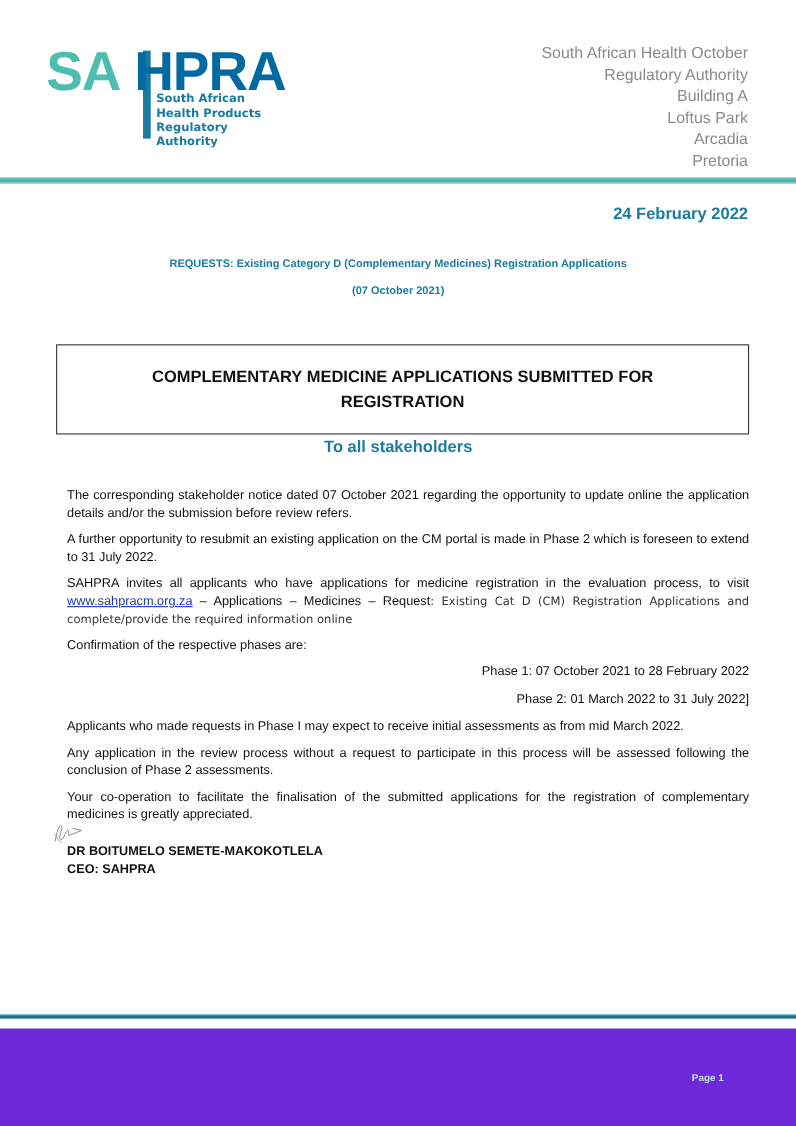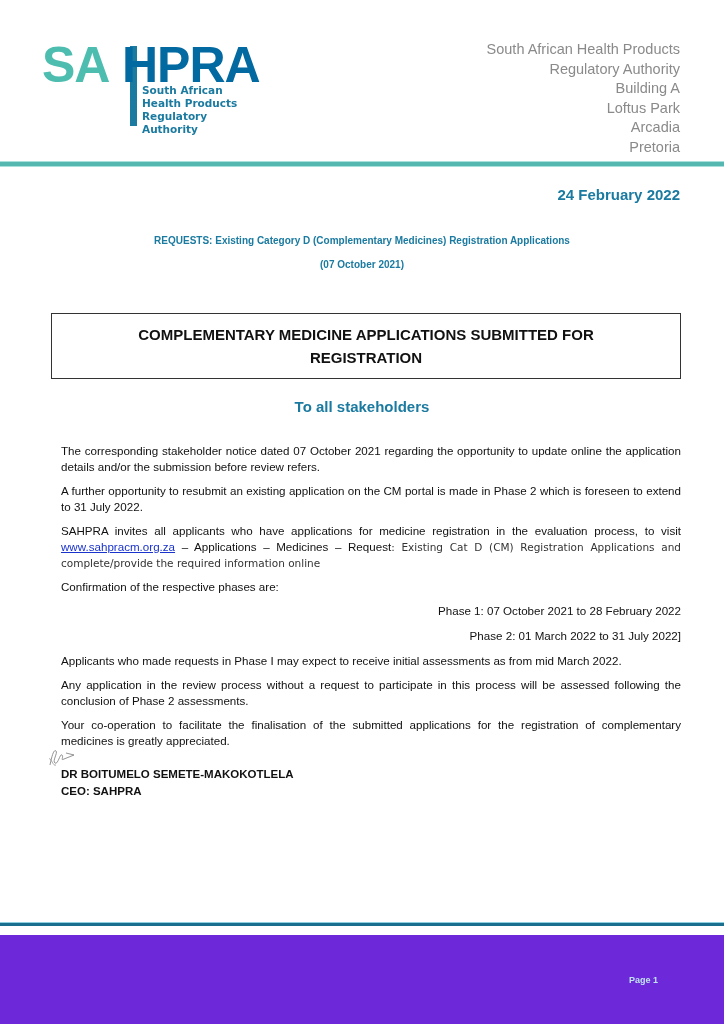--- a/index.html
+++ b/index.html
@@ -6,21 +6,21 @@
     body { width:724px; height:1024px; position:relative; overflow:hidden; font-family:"Liberation Sans", sans-serif; }
     .logo { position:absolute; left:42px; top:40px; width:220px; height:90px; }
     .logo-sa { position:absolute; left:0; top:0; font-family:"Liberation Sans", sans-serif; font-weight:bold; font-size:50px; letter-spacing:-1px; color:#4dbdb0; line-height:50px; }
     .logo-hpra { position:absolute; left:80px; top:0; font-family:"Liberation Sans", sans-serif; font-weight:bold; font-size:50px; letter-spacing:-1px; color:#0369a1; line-height:50px; }
     .logo-bar { position:absolute; left:88px; top:6px; width:7px; height:80px; background:#1a7aa0; }
     .logo-sub { position:absolute; left:100px; top:44px; font-family:"DejaVu Sans", sans-serif; font-weight:bold; font-size:10.5px; line-height:13px; color:#1a7aa0; }
     .address { position:absolute; right:44px; top:40px; text-align:right; font-family:"Liberation Sans", sans-serif; font-size:14.5px; line-height:19.5px; color:#8a8a8a; }
     .top-rule { position:absolute; left:0; top:161px; width:724px; height:4px; background:#55b8b0; border-top:1px solid #a8e0dc; border-bottom:1px solid #a8e0dc; }
     .date { position:absolute; right:44px; top:186px; font-family:"Liberation Sans", sans-serif; font-weight:bold; font-size:15px; color:#1a7aa0; }
     .subject { position:absolute; left:40px; width:644px; top:229px; text-align:center; font-family:"Liberation Sans", sans-serif; font-weight:bold; font-size:10px; line-height:24px; color:#1a7aa0; }
-    .title-box { position:absolute; left:51px; top:313px; width:630px; height:66px; border:1.5px solid #333; box-sizing:border-box; display:flex; align-items:center; justify-content:center; text-align:center; font-family:"Liberation Sans", sans-serif; font-weight:bold; font-size:15px; line-height:23px; color:#111; padding:0 40px; }
+    .title-box { position:absolute; left:51px; top:313px; width:630px; height:82px; border:1.5px solid #333; box-sizing:border-box; display:flex; align-items:center; justify-content:center; text-align:center; font-family:"Liberation Sans", sans-serif; font-weight:bold; font-size:15px; line-height:23px; color:#111; padding:0 40px; }
     .greeting { position:absolute; left:40px; width:644px; top:398px; text-align:center; font-family:"Liberation Sans", sans-serif; font-weight:bold; font-size:15px; color:#1a7aa0; }
     .body { position:absolute; left:61px; width:620px; top:423px; font-family:"Liberation Sans", sans-serif; font-size:11.6px; line-height:16px; color:#111;margin-top:20px; }
     .body p { margin:0 0 8px 0; text-align:justify; }
     .body p.phase { padding-left:44px; text-align:right; margin-bottom:9px; }
     .body a { color:#1a33cc; text-decoration:underline; }
     .light { color:#333; font-family:"DejaVu Sans", sans-serif; font-size:10.5px; }
     .sig-scribble { position:absolute; left:46px; top:745px; width:32px; height:26px; }
     .signer { position:absolute; left:61px; top:766px; font-family:"Liberation Sans", sans-serif; font-weight:bold; font-size:11.5px; line-height:17px; color:#111; }
     .bottom-rule { position:absolute; left:0; top:922px; width:724px; height:3px; background:#1a6f8f; border-top:1px solid #8fd0e0; }
     .footer { position:absolute; left:0; top:935px; width:724px; height:89px; background:#6d28d9; }
@@ -34,21 +34,21 @@
   <span class="logo-sa">SA</span>
   <span class="logo-hpra">HPRA</span>
   <div class="logo-sub">
     <div>South African</div>
     <div>Health Products</div>
     <div>Regulatory Authority</div>
   </div>
 </div>
 
 <div class="address">
-  <div>South African Health Products</div>
+  <div>South African Health October</div>
   <div>Regulatory Authority</div>
   <div>Building A</div>
   <div>Loftus Park</div>
   <div>Arcadia</div>
   <div>Pretoria</div>
 </div>
 
 <div class="top-rule"></div>
 
 <div class="date">24 February 2022</div>

